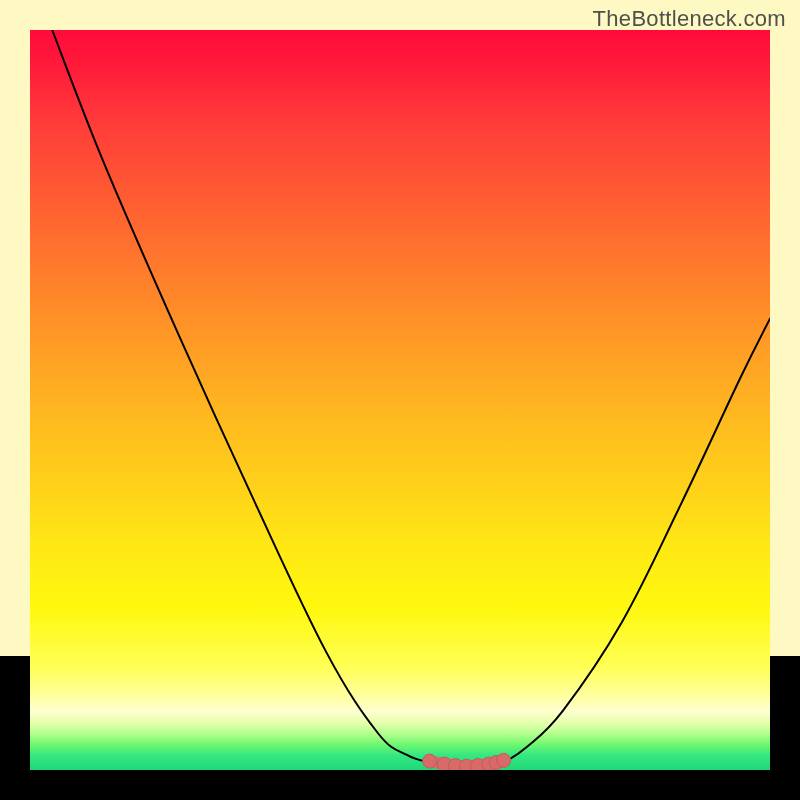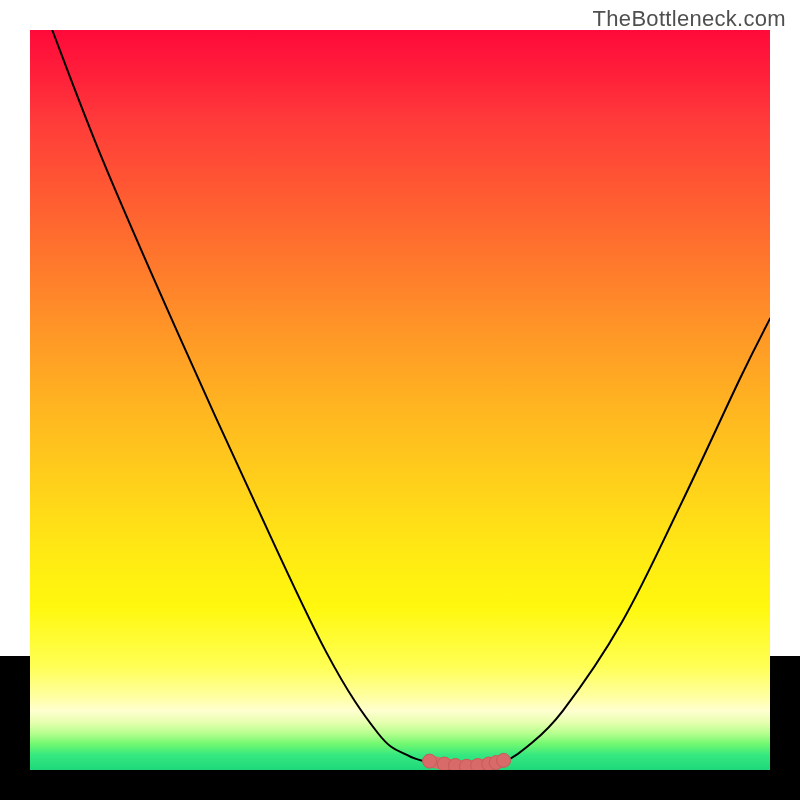--- a/index.html
+++ b/index.html
@@ -8,21 +8,21 @@
     width: 800px;
     height: 800px;
     background: #000;
     overflow: hidden;
     font-family: Arial, Helvetica, sans-serif;
   }
   .frame {
     position: relative;
     width: 800px;
     height: 656px;
-    background: #ffffff;
+    background: #fef9c3;
   }
   .plot-area {
     position: absolute;
     left: 30px;
     top: 30px;
     width: 740px;
     height: 740px;
     overflow: hidden;
   }
   .gradient {

